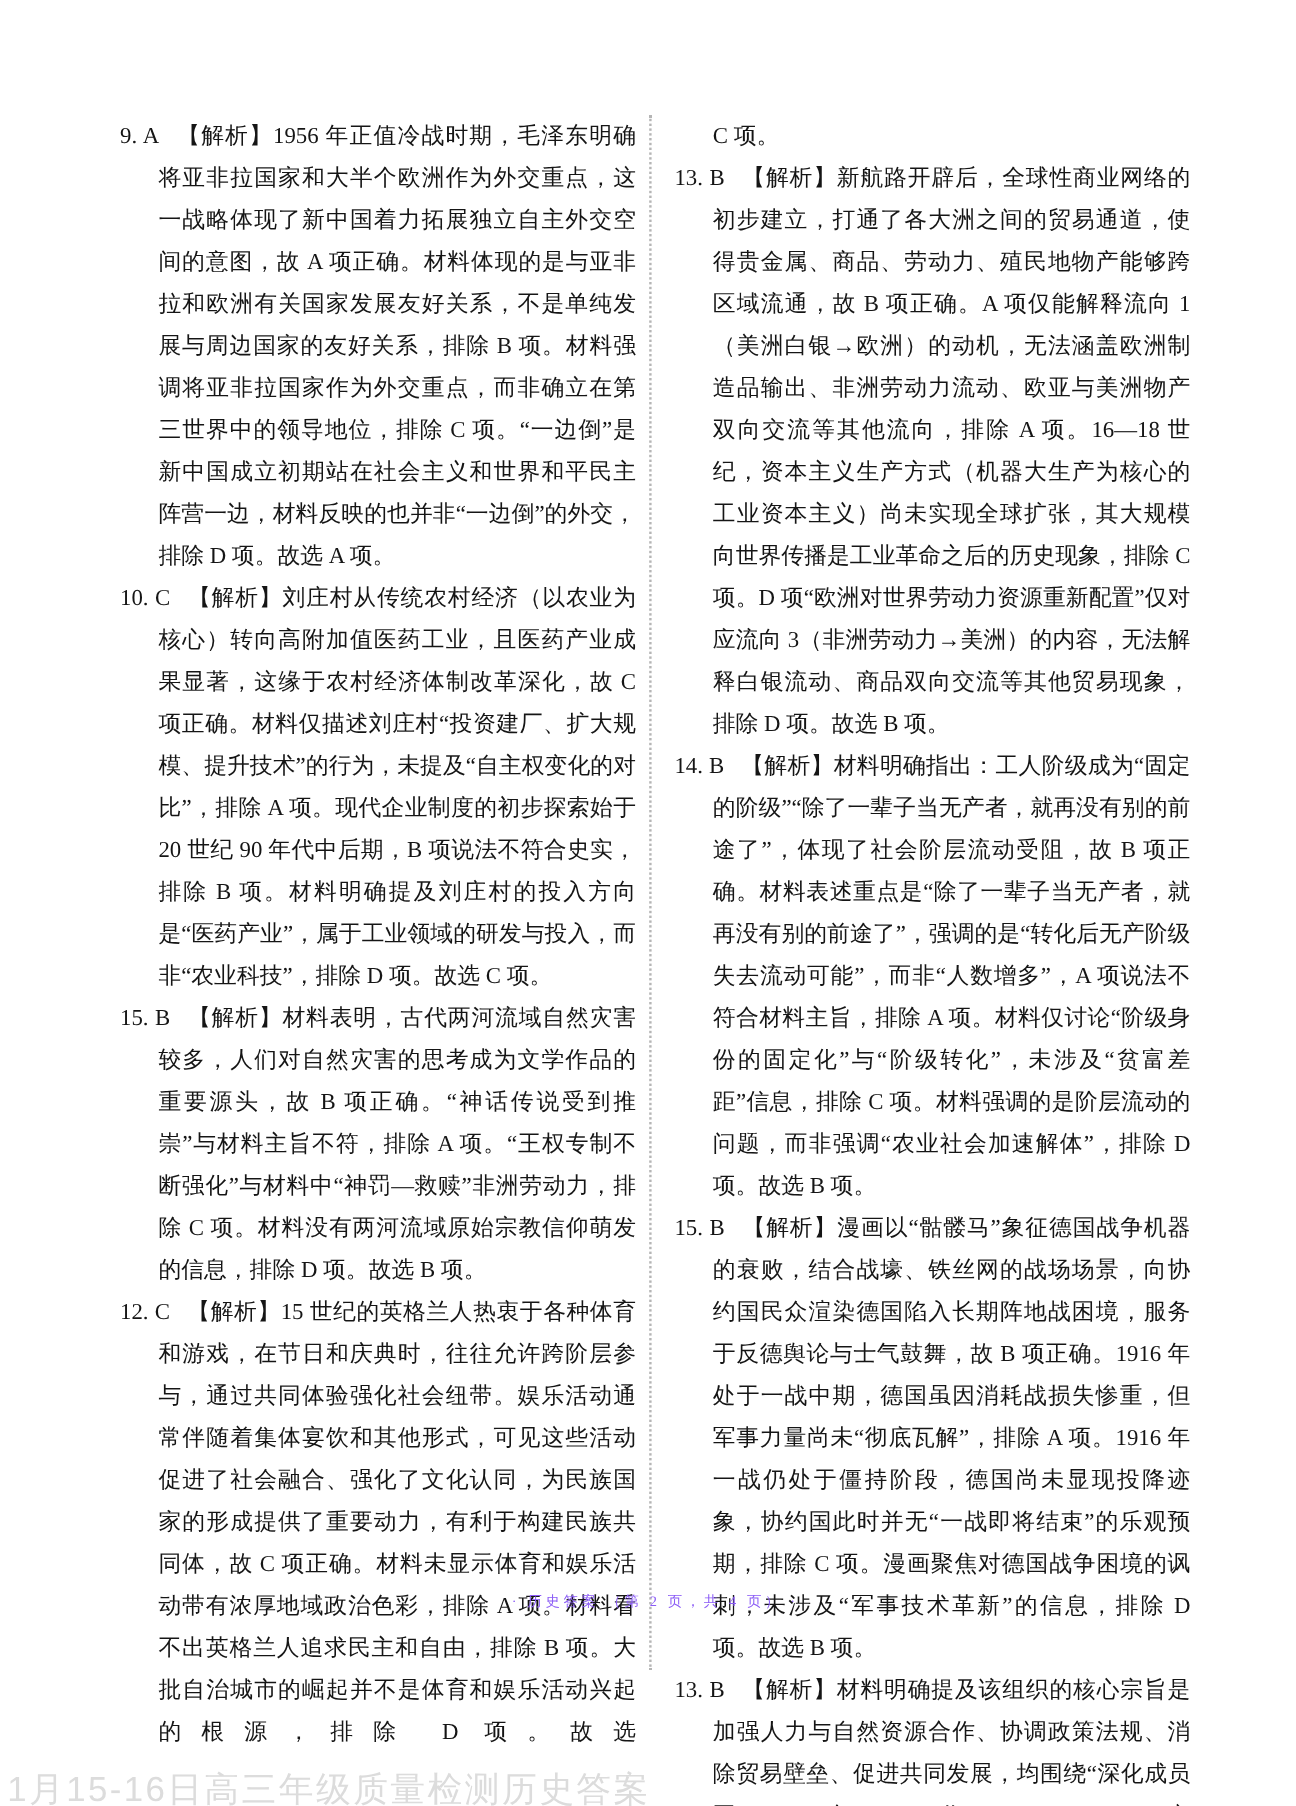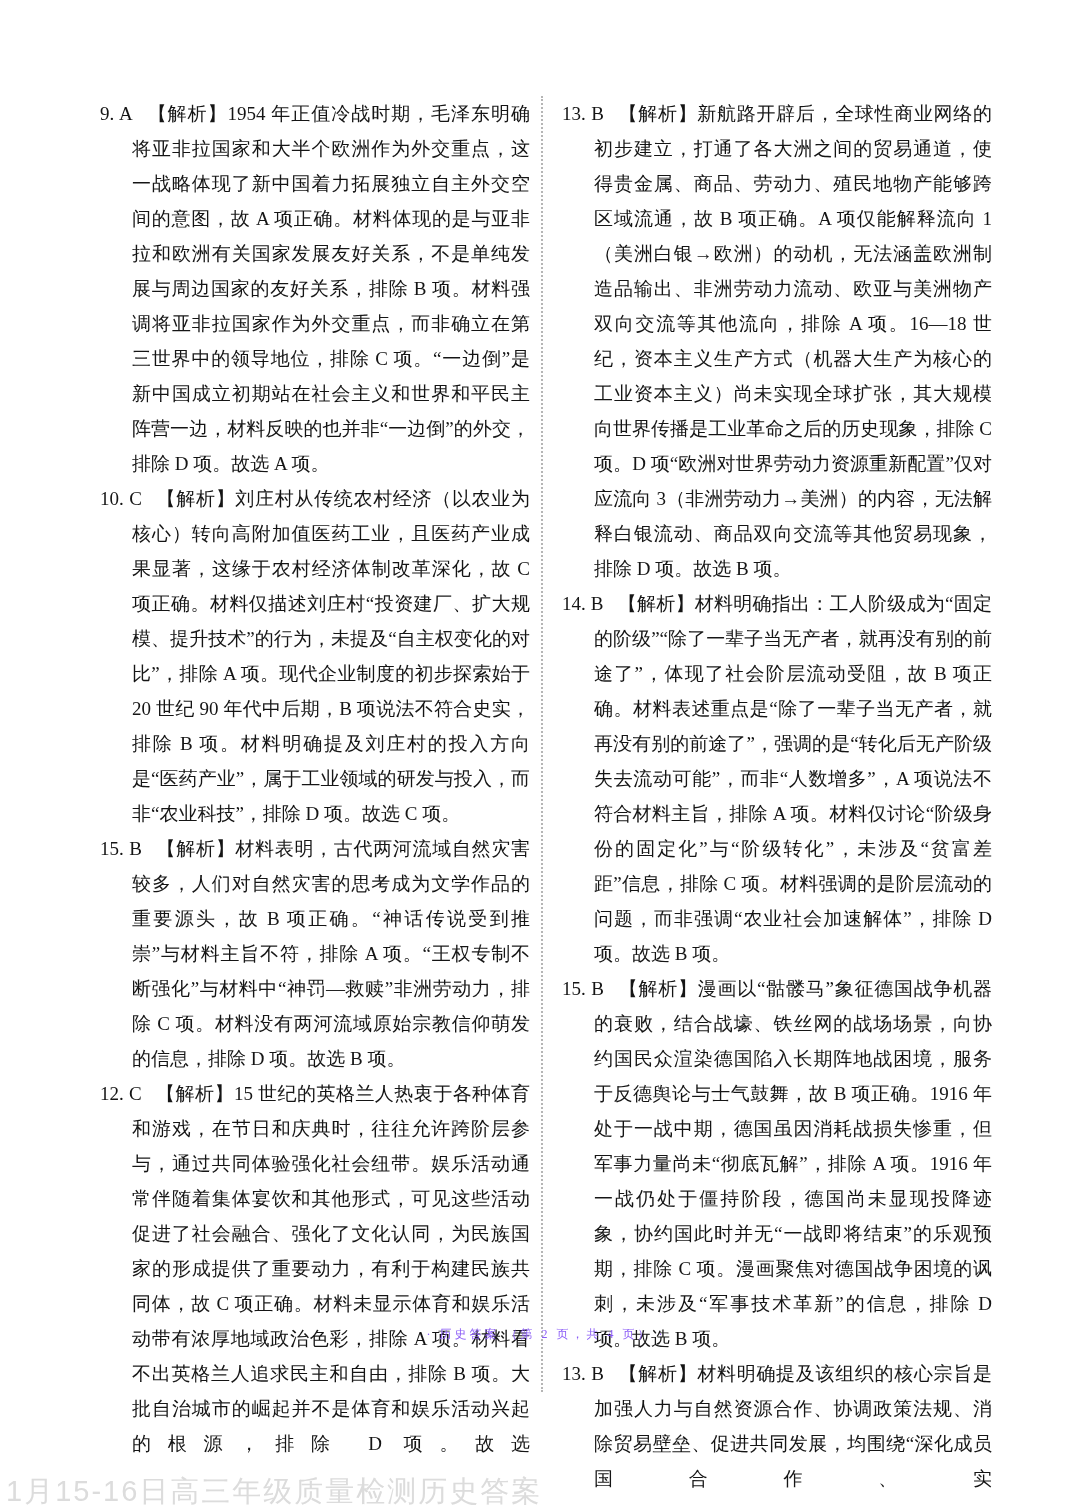--- a/index.html
+++ b/index.html
@@ -36,29 +36,30 @@
     font-size:29px;letter-spacing:2px;color:#dcdcdc;
     font-family:"Liberation Sans","DejaVu Sans",sans-serif;
   }
 </style>
 </head>
 <body>
 
 <div class="page">
 
   <div class="col col-left">
-    <p class="item"><span class="num">9. A</span><span class="tag">【解析】</span><span class="body">1954 年正值冷战时期，毛泽东明确将亚非拉国家和大半个欧洲作为外交重点，这一战略体现了新中国着力拓展独立自主外交空间的意图，故 A 项正确。材料体现的是与亚非拉和欧洲有关国家发展友好关系，不是单纯发展与周边国家的友好关系，排除 B 项。材料强调将亚非拉国家作为外交重点，而非确立在第三世界中的领导地位，排除 C 项。“一边倒”是新中国成立初期站在社会主义和世界和平民主阵营一边，材料反映的也并非“一边倒”的外交，排除 D 项。故选 A 项。</span></p>
+    <p class="item"><span class="num">9. A</span><span class="tag">【解析】</span><span class="body">1956 年正值冷战时期，毛泽东明确将亚非拉国家和大半个欧洲作为外交重点，这一战略体现了新中国着力拓展独立自主外交空间的意图，故 A 项正确。材料体现的是与亚非拉和欧洲有关国家发展友好关系，不是单纯发展与周边国家的友好关系，排除 B 项。材料强调将亚非拉国家作为外交重点，而非确立在第三世界中的领导地位，排除 C 项。“一边倒”是新中国成立初期站在社会主义和世界和平民主阵营一边，材料反映的也并非“一边倒”的外交，排除 D 项。故选 A 项。</span></p>
     <p class="item"><span class="num">10. C</span><span class="tag">【解析】</span><span class="body">刘庄村从传统农村经济（以农业为核心）转向高附加值医药工业，且医药产业成果显著，这缘于农村经济体制改革深化，故 C 项正确。材料仅描述刘庄村“投资建厂、扩大规模、提升技术”的行为，未提及“自主权变化的对比”，排除 A 项。现代企业制度的初步探索始于 20 世纪 90 年代中后期，B 项说法不符合史实，排除 B 项。材料明确提及刘庄村的投入方向是“医药产业”，属于工业领域的研发与投入，而非“农业科技”，排除 D 项。故选 C 项。</span></p>
     <p class="item"><span class="num">15. B</span><span class="tag">【解析】</span><span class="body">材料表明，古代两河流域自然灾害较多，人们对自然灾害的思考成为文学作品的重要源头，故 B 项正确。“神话传说受到推崇”与材料主旨不符，排除 A 项。“王权专制不断强化”与材料中“神罚—救赎”非洲劳动力，排除 C 项。材料没有两河流域原始宗教信仰萌发的信息，排除 D 项。故选 B 项。</span></p>
     <p class="item fill-last"><span class="num">12. C</span><span class="tag">【解析】</span><span class="body">15 世纪的英格兰人热衷于各种体育和游戏，在节日和庆典时，往往允许跨阶层参与，通过共同体验强化社会纽带。娱乐活动通常伴随着集体宴饮和其他形式，可见这些活动促进了社会融合、强化了文化认同，为民族国家的形成提供了重要动力，有利于构建民族共同体，故 C 项正确。材料未显示体育和娱乐活动带有浓厚地域政治色彩，排除 A 项。材料看不出英格兰人追求民主和自由，排除 B 项。大批自治城市的崛起并不是体育和娱乐活动兴起的根源，排除 D 项。故选</span></p>
   </div>
 
   <div class="divider"></div>
 
   <div class="col col-right">
+    <p class="item cont"><span class="body">C 项。</span></p>
     <p class="item"><span class="num">13. B</span><span class="tag">【解析】</span><span class="body">新航路开辟后，全球性商业网络的初步建立，打通了各大洲之间的贸易通道，使得贵金属、商品、劳动力、殖民地物产能够跨区域流通，故 B 项正确。A 项仅能解释流向 1（美洲白银→欧洲）的动机，无法涵盖欧洲制造品输出、非洲劳动力流动、欧亚与美洲物产双向交流等其他流向，排除 A 项。16—18 世纪，资本主义生产方式（机器大生产为核心的工业资本主义）尚未实现全球扩张，其大规模向世界传播是工业革命之后的历史现象，排除 C 项。D 项“欧洲对世界劳动力资源重新配置”仅对应流向 3（非洲劳动力→美洲）的内容，无法解释白银流动、商品双向交流等其他贸易现象，排除 D 项。故选 B 项。</span></p>
     <p class="item"><span class="num">14. B</span><span class="tag">【解析】</span><span class="body">材料明确指出：工人阶级成为“固定的阶级”“除了一辈子当无产者，就再没有别的前途了”，体现了社会阶层流动受阻，故 B 项正确。材料表述重点是“除了一辈子当无产者，就再没有别的前途了”，强调的是“转化后无产阶级失去流动可能”，而非“人数增多”，A 项说法不符合材料主旨，排除 A 项。材料仅讨论“阶级身份的固定化”与“阶级转化”，未涉及“贫富差距”信息，排除 C 项。材料强调的是阶层流动的问题，而非强调“农业社会加速解体”，排除 D 项。故选 B 项。</span></p>
     <p class="item"><span class="num">15. B</span><span class="tag">【解析】</span><span class="body">漫画以“骷髅马”象征德国战争机器的衰败，结合战壕、铁丝网的战场场景，向协约国民众渲染德国陷入长期阵地战困境，服务于反德舆论与士气鼓舞，故 B 项正确。1916 年处于一战中期，德国虽因消耗战损失惨重，但军事力量尚未“彻底瓦解”，排除 A 项。1916 年一战仍处于僵持阶段，德国尚未显现投降迹象，协约国此时并无“一战即将结束”的乐观预期，排除 C 项。漫画聚焦对德国战争困境的讽刺，未涉及“军事技术革新”的信息，排除 D 项。故选 B 项。</span></p>
     <p class="item fill-last"><span class="num">13. B</span><span class="tag">【解析】</span><span class="body">材料明确提及该组织的核心宗旨是加强人力与自然资源合作、协调政策法规、消除贸易壁垒、促进共同发展，均围绕“深化成员国合作、实</span></p>
   </div>
 
   <div class="footer"><span>· 历史答案 （第 2 页，共 4 页） ·</span></div>
 
   <div class="watermark">1月15-16日高三年级质量检测历史答案</div>
 

